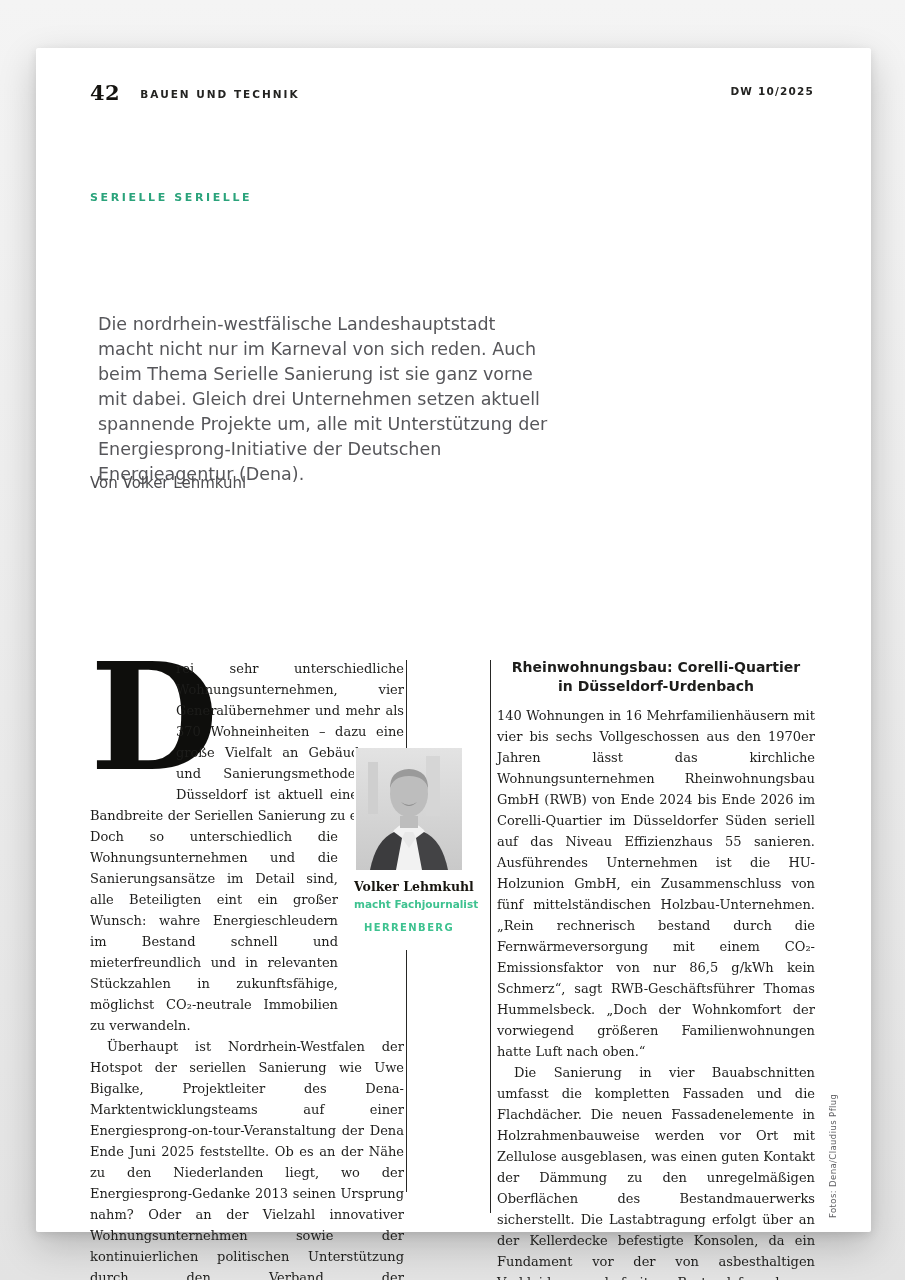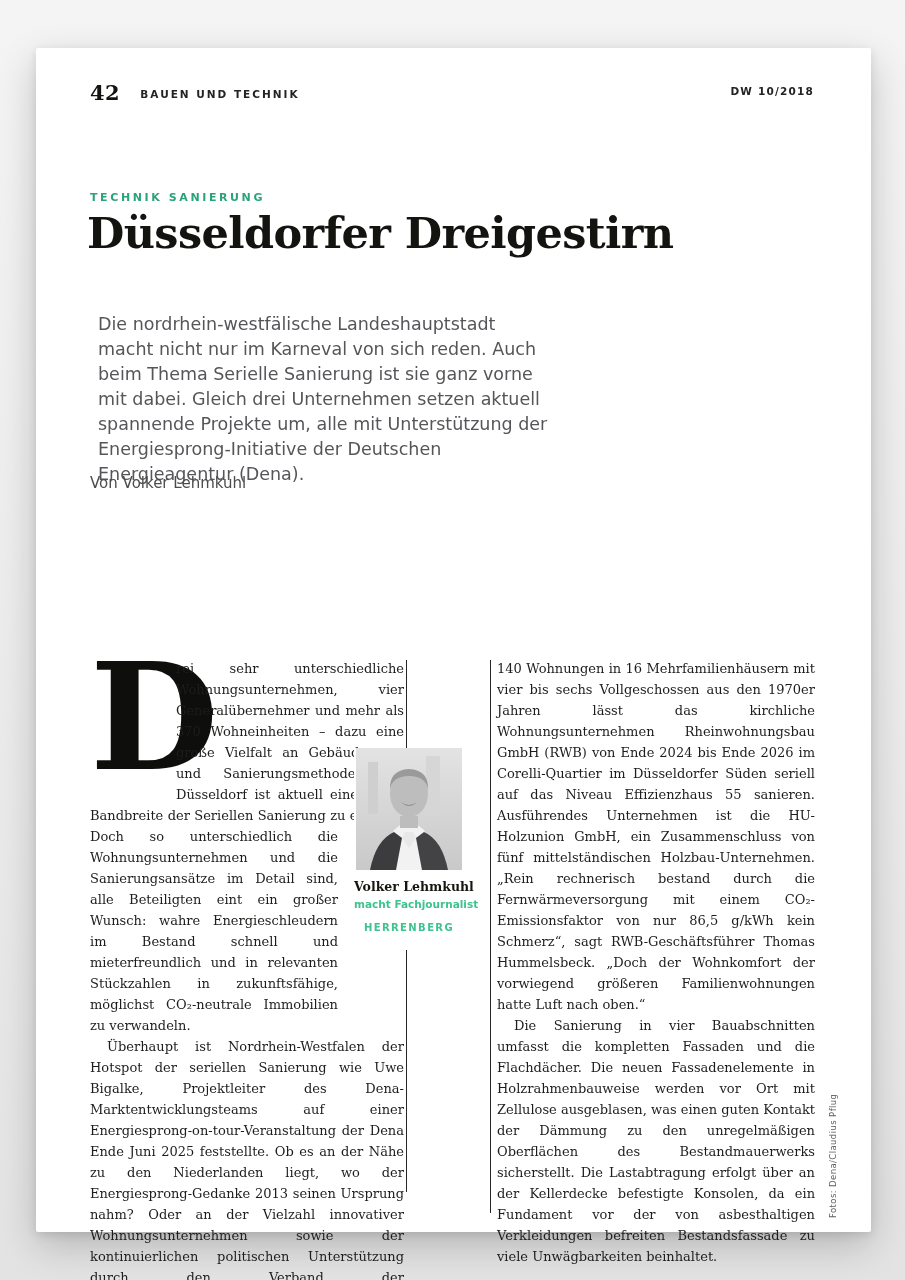--- a/index.html
+++ b/index.html
@@ -56,25 +56,24 @@
 </style>
 </head>
 <body>
 
 <div class="canvas">
   <div class="page">
 
     <div class="header">
       <span class="pagenum">42</span>
       <span class="section">BAUEN UND TECHNIK</span>
-      <span class="issue">DW 10/2018</span>
+      <span class="issue">DW 10/2025</span>
     </div>
 
-    <div class="kicker accent" style="color: rgb(42, 163, 123);">TECHNIK SANIERUNG</div>
-    <h1 class="headline">Düsseldorfer Dreigestirn</h1>
+    <div class="kicker accent" style="color: rgb(42, 163, 123);">SERIELLE SERIELLE</div>
     <p class="lead">Die nordrhein-westfälische Landeshauptstadt macht nicht nur im Karneval von sich reden. Auch beim Thema Serielle Sanierung ist sie ganz vorne mit dabei. Gleich drei Unternehmen setzen aktuell spannende Projekte um, alle mit Unterstützung der Energiesprong-Initiative der Deutschen Energieagentur (Dena).</p>
     <p class="byline">Von Volker Lehmkuhl</p>
 
     <div class="vrule rule-a"></div>
     <div class="vrule rule-b"></div>
 
     <div class="leftcol">
       <p class="body-p">
         <span class="dropcap">D</span><span>rei sehr unterschiedliche Wohnungsunternehmen, vier Generalübernehmer und mehr als 370 Wohneinheiten – dazu eine große Vielfalt an Gebäudetypen und Sanierungsmethoden: In Düsseldorf ist aktuell eine große Bandbreite der Seriellen Sanierung zu erleben. Doch</span><span class="photo-spacer"></span><span> so unterschiedlich die Wohnungsunternehmen und die Sanierungsansätze im Detail sind, alle Beteiligten eint ein großer Wunsch: wahre Energieschleudern im Bestand schnell und mieterfreundlich und in relevanten Stückzahlen in zukunftsfähige, möglichst CO₂-neutrale Immobilien zu verwandeln.</span>
       </p>
@@ -100,20 +99,24 @@
         <path d="M34 42 Q33 22 53 21 Q73 22 72 42 Q70 28 53 28 Q36 28 34 42 Z" fill="#9a9a9a"></path>
         <path d="M45 54 Q53 60 61 54 Q57 58 53 58 Q49 58 45 54 Z" fill="#8f8f8f"></path>
         <rect x="44" y="68" width="18" height="12" fill="#bdbdbd"></rect>
       </svg>
       <div class="cap-name">Volker Lehmkuhl</div>
       <div class="cap-role caption-green" style="color: rgb(62, 194, 144);">macht Fachjournalist</div>
       <div class="cap-city caption-green" style="color: rgb(62, 194, 144);">HERRENBERG</div>
     </div>
 
     <div class="rightcol">
+      <div class="subhead">
+        <span>Rheinwohnungsbau: Corelli-Quartier</span>
+        <span>in Düsseldorf-Urdenbach</span>
+      </div>
       <p class="body-p">140 Wohnungen in 16 Mehrfamilienhäusern mit vier bis sechs Vollgeschossen aus den 1970er Jahren lässt das kirchliche Wohnungsunternehmen Rheinwohnungsbau GmbH (RWB) von Ende 2024 bis Ende 2026 im Corelli-Quartier im Düsseldorfer Süden seriell auf das Niveau Effizienzhaus 55 sanieren. Ausführendes Unternehmen ist die HU-Holzunion GmbH, ein Zusammenschluss von fünf mittelständischen Holzbau-Unternehmen. „Rein rechnerisch bestand durch die Fernwärmeversorgung mit einem CO₂-Emissionsfaktor von nur 86,5 g/kWh kein Schmerz“, sagt RWB-Geschäftsführer Thomas Hummelsbeck. „Doch der Wohnkomfort der vorwiegend größeren Familienwohnungen hatte Luft nach oben.“</p>
       <p class="body-p indent">Die Sanierung in vier Bauabschnitten umfasst die kompletten Fassaden und die Flachdächer. Die neuen Fassadenelemente in Holzrahmenbauweise werden vor Ort mit Zellulose ausgeblasen, was einen guten Kontakt der Dämmung zu den unregelmäßigen Oberflächen des Bestandmauerwerks sicherstellt. Die Lastabtragung erfolgt über an der Kellerdecke befestigte Konsolen, da ein Fundament vor der von asbesthaltigen Verkleidungen befreiten Bestandsfassade zu viele Unwägbarkeiten beinhaltet.</p>
 
     </div>
 
     <div class="photo-credit">Fotos: Dena/Claudius Pflug</div>
 
   </div>
 </div>
 

